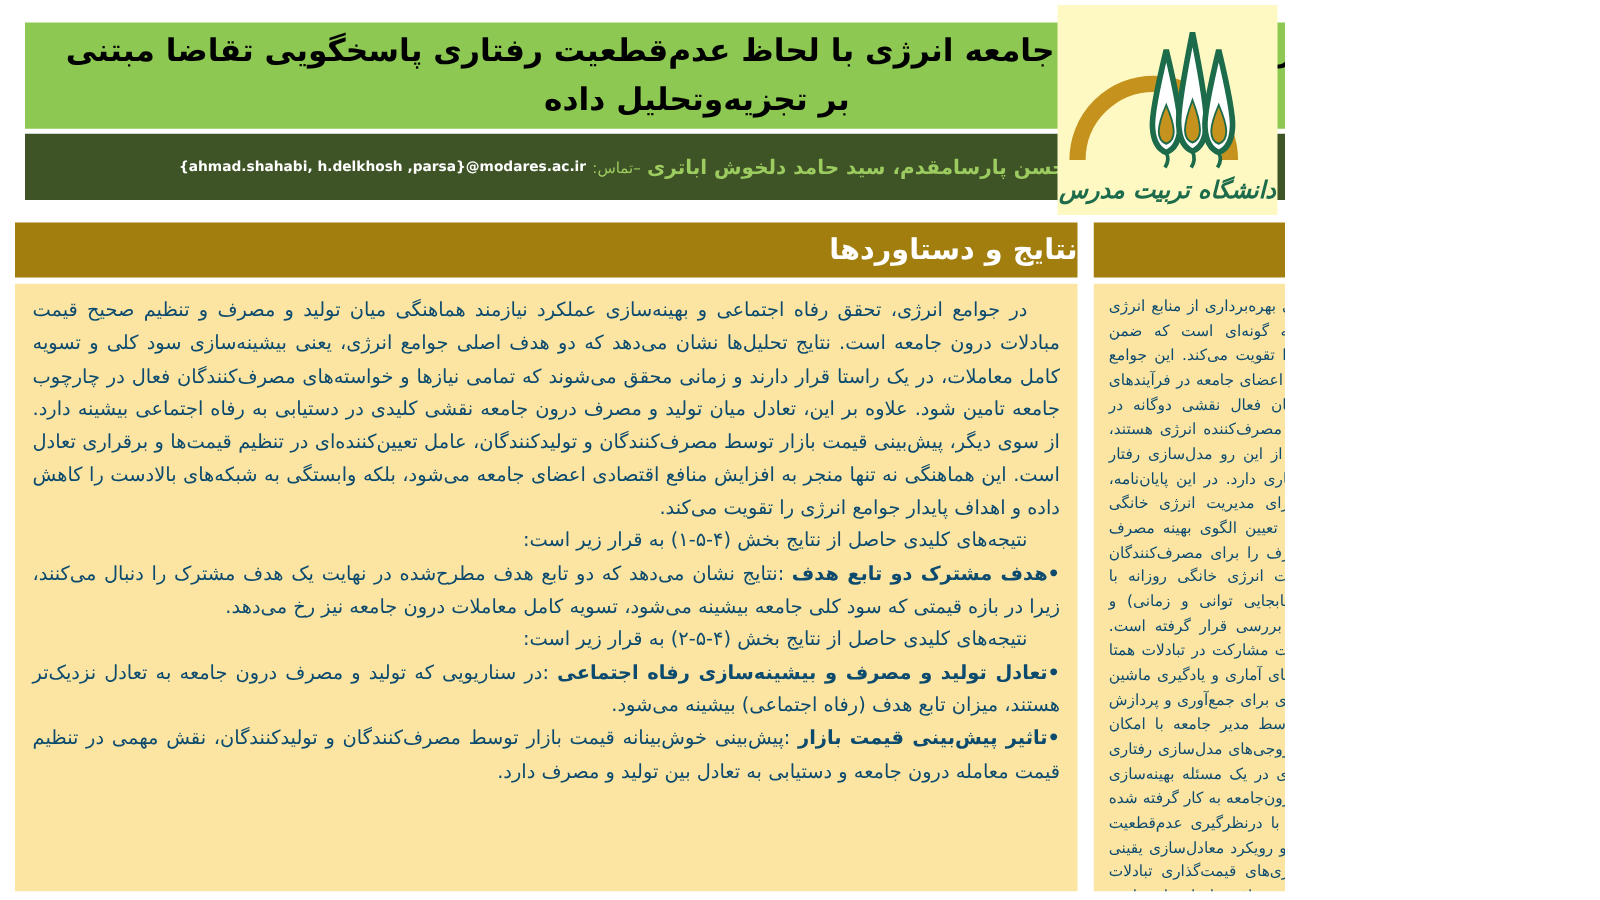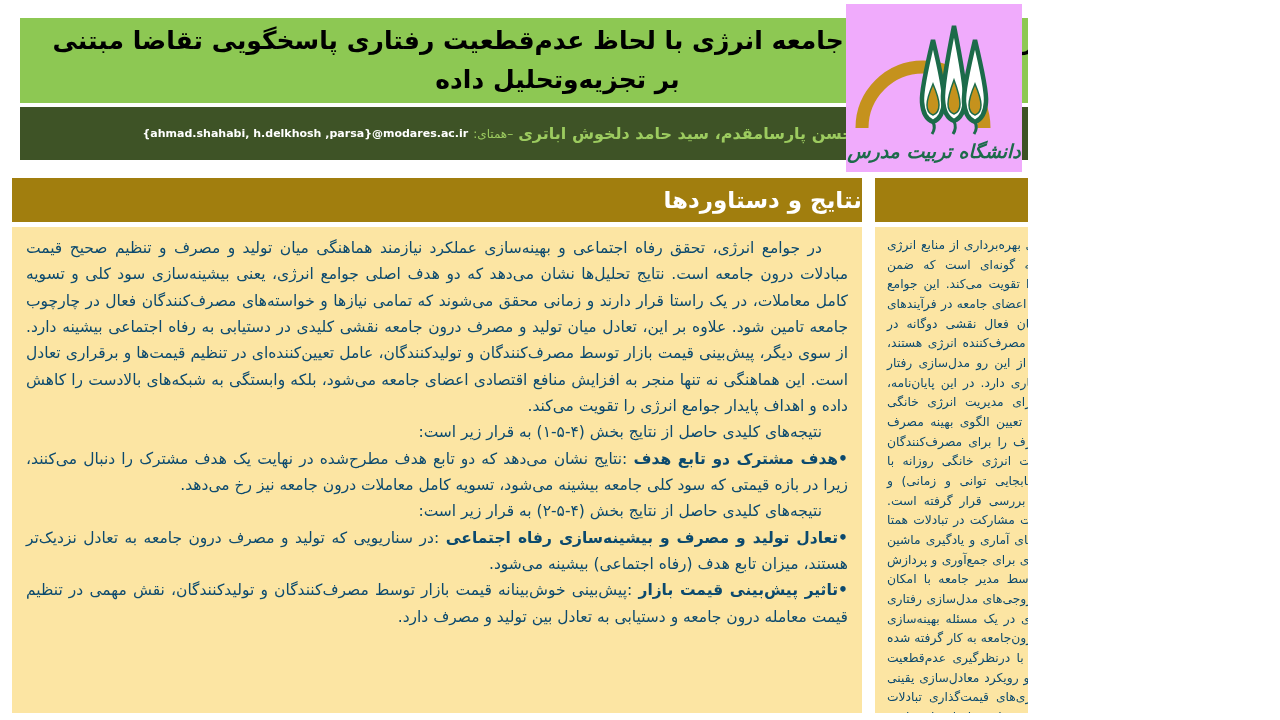--- a/index.html
+++ b/index.html
@@ -58,21 +58,21 @@
     font-size: 11px;
     direction: ltr;
     unicode-bidi: isolate;
   }
 
   
   .logo-area {
     position: absolute;
     right: 6px; top: 4px;
     width: 176px; height: 168px;
-    background: #f0abfc;
+    background: #fef9c3;
   }
   .logo-arch { stroke: var(--logo_gold); stroke-width: 13; fill: none; }
   .logo-tree { stroke: var(--logo_green); stroke-width: 4.5; fill: #ffffff; }
   .logo-drop { fill: var(--logo_gold); stroke: var(--logo_green); stroke-width: 1.5; }
   .logo-stem { stroke: var(--logo_green); stroke-width: 3; fill: none; }
   .logo-calligraphy {
     fill: var(--logo_green);
     font-family: "DejaVu Sans", sans-serif;
     font-weight: bold;
     font-style: italic;
@@ -127,21 +127,21 @@
 <body>
 
 <div class="page">
 
   <div class="title-bar">
     <span>بهره‌برداری بهینه جامعه انرژی با لحاظ عدم‌قطعیت رفتاری پاسخگویی تقاضا مبتنی بر تجزیه‌وتحلیل داده</span>
   </div>
 
   <div class="authors-bar">
     <span class="authors-names">احمد شهابی، محسن پارسامقدم، سید حامد دلخوش اباتری</span>
-    <span class="contact-label">–همتای:</span>
+    <span class="contact-label">–تماس:</span>
     <span class="contact-email" dir="ltr">{ahmad.shahabi, h.delkhosh ,parsa}@modares.ac.ir</span>
   </div>
 
   <div class="logo-area">
     <svg width="176" height="168" viewBox="0 0 176 168">
       <path class="logo-arch" d="M 16 124 A 61 61 0 0 1 138 124"></path>
 
       <path class="logo-tree" d="M 87 36 Q 99 86 98 98 Q 97 114 87 118 Q 77 114 76 98 Q 75 86 87 36 Z"></path>
       <path class="logo-drop" d="M 87 80 Q 93 94 93 101 Q 93 109 87 111 Q 81 109 81 101 Q 81 94 87 80 Z"></path>
       <path class="logo-stem" d="M 87 118 q 3 6 -1 12"></path>

